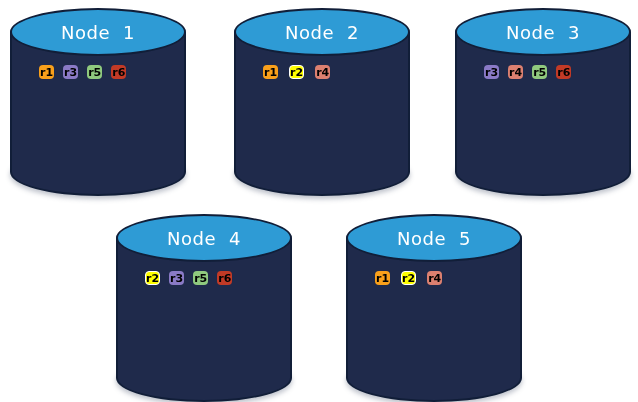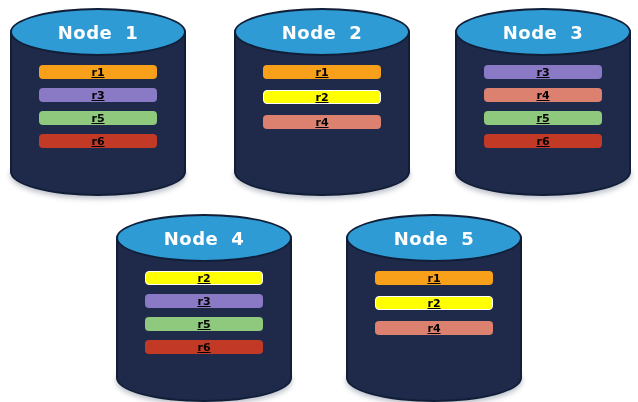--- a/index.html
+++ b/index.html
@@ -55,37 +55,36 @@
     background: var(--c-top, #2E9BD5);
     border: 2px solid var(--c-outline, #111E38);
     box-sizing: border-box;
     z-index: 3;
     display: flex;
     align-items: center;
     justify-content: center;
   }
   .node-title {
     color: var(--c-title, #ffffff);
-    font-weight: bold;
+    font-weight: normal;
     font-size: 18px;
     letter-spacing: 0.5px;
     white-space: nowrap;
     display: flex;
     align-items: baseline;
   }
   .node-title .num { margin-left: 13px; }
 
   .bars {
     position: absolute;
     left: 29px; right: 29px; top: 57px;
     z-index: 4;
     display: flex;
-    flex-direction: column;
+    flex-direction: row;
     gap: 9px;
-    text-decoration: underline;
   }
   .gap-lg .bars { gap: 11px; }
 
   .bar {
     height: 14px;
     border-radius: 4px;
     border: 1.5px solid transparent;
     box-sizing: border-box;
     display: flex;
     align-items: center;

